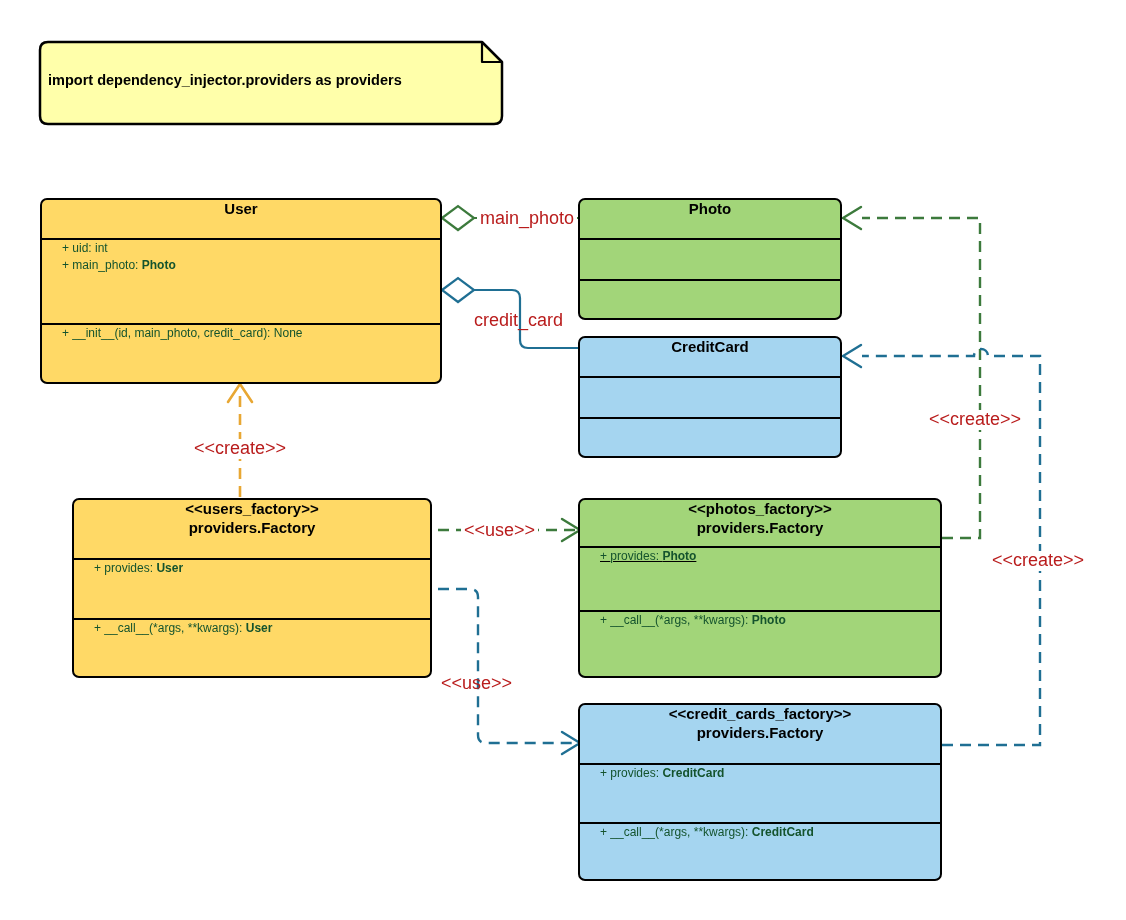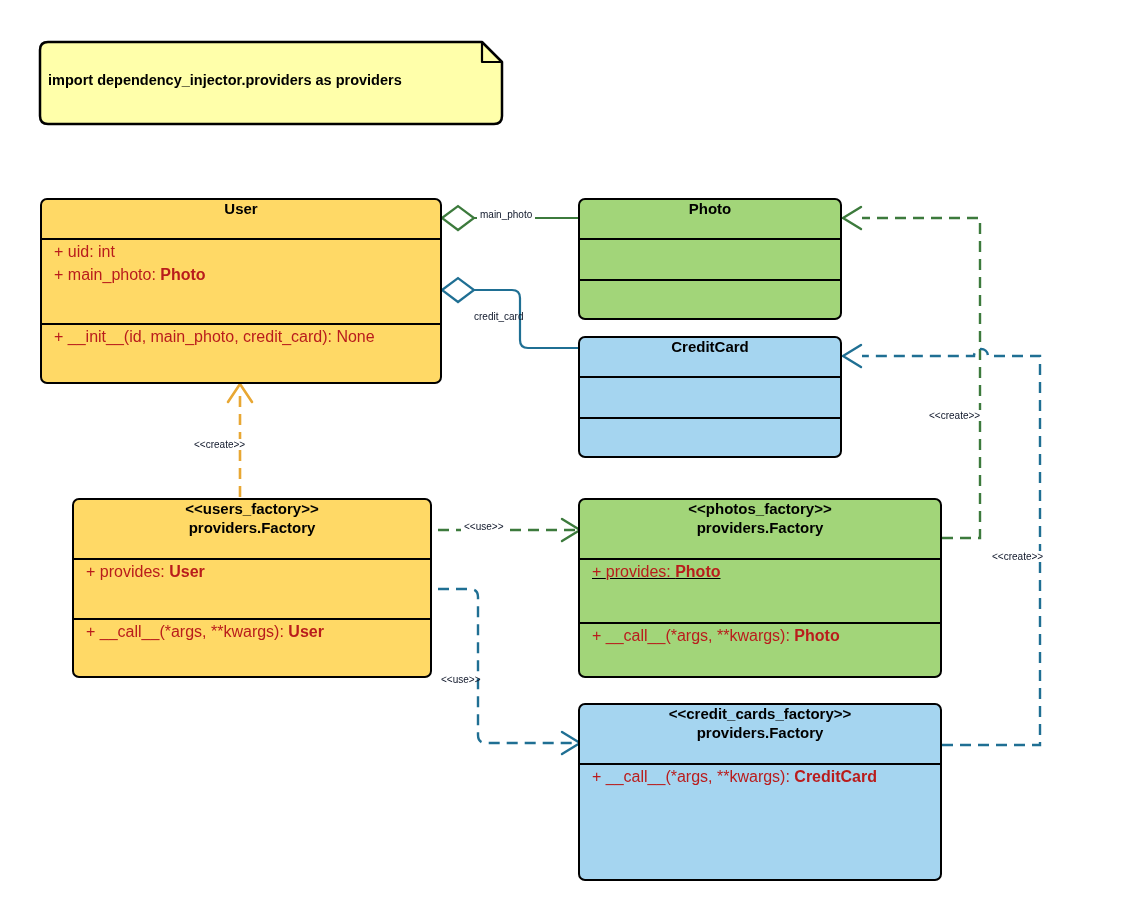--- a/index.html
+++ b/index.html
@@ -49,23 +49,23 @@
 
   .comp-title {
     text-align: center;
     font-weight: bold;
     font-size: 15px;
     color: #000;
     line-height: 1.25;
     padding: 0 6px;
   }
   .comp-body {
-    font-size: 16px;
-    color: #b91c1c;
-    padding: 0 12px;
+    font-size: 12px;
+    color: #14532d;
+    padding: 0 20px;
     line-height: 1.45;
   }
   .comp-body .line { white-space: nowrap; }
   .comp-body b { font-weight: bold; }
 
   .fill-amber  { background: #FFD966; }
   .fill-green  { background: #A2D579; }
   .fill-blue   { background: #A5D5F0; }
 
   
@@ -79,22 +79,22 @@
     top: 30px;
     font-size: 14.5px;
     font-weight: bold;
     color: #000;
     white-space: nowrap;
   }
 
   
   .edge-label {
     position: absolute;
-    font-size: 10px;
-    color: #0f172a;
+    font-size: 18px;
+    color: #b91c1c;
     white-space: nowrap;
     background: #ffffff;
     padding: 0 3px;
     line-height: 1.1;
   }
   .edge-label.no-bg { background: transparent; }
 </style>
 </head>
 <body>
 
@@ -203,41 +203,46 @@
       </div>
     </div>
     <div class="compartment" style="height:57px;">
       <div class="comp-body">
         <div class="line"><span>+ </span><span>__call__(*args, **kwargs): </span><b>User</b></div>
       </div>
     </div>
   </div>
 
   <div class="uml-box fill-green" style="left:578px; top:498px; width:364px; height:180px;">
-    <div class="compartment" style="height:60px;">
+    <div class="compartment" style="height:48px;">
       <div class="comp-title">&lt;&lt;photos_factory&gt;&gt;</div>
       <div class="comp-title">providers.Factory</div>
     </div>
     <div class="compartment" style="height:64px;text-decoration:underline;">
       <div class="comp-body">
         <div class="line"><span>+ </span><span>provides: </span><b>Photo</b></div>
       </div>
     </div>
     <div class="compartment" style="height:57px;">
       <div class="comp-body">
         <div class="line"><span>+ </span><span>__call__(*args, **kwargs): </span><b>Photo</b></div>
       </div>
     </div>
   </div>
 
   <div class="uml-box fill-blue" style="left:578px; top:703px; width:364px; height:178px;">
     <div class="compartment" style="height:60px;">
       <div class="comp-title">&lt;&lt;credit_cards_factory&gt;&gt;</div>
       <div class="comp-title">providers.Factory</div>
     </div>
+    <div class="compartment" style="height:59px;">
+      <div class="comp-body">
+        <div class="line"><span>+ </span><span>provides: </span><b>CreditCard</b></div>
+      </div>
+    </div>
     <div class="compartment" style="height:56px;">
       <div class="comp-body">
         <div class="line"><span>+ </span><span>__call__(*args, **kwargs): </span><b>CreditCard</b></div>
       </div>
     </div>
   </div>
 
   <div class="edge-label" style="left:477px; top:209px;">main_photo</div>
 
   <div class="edge-label no-bg" style="left:471px; top:311px;">credit_card</div>

